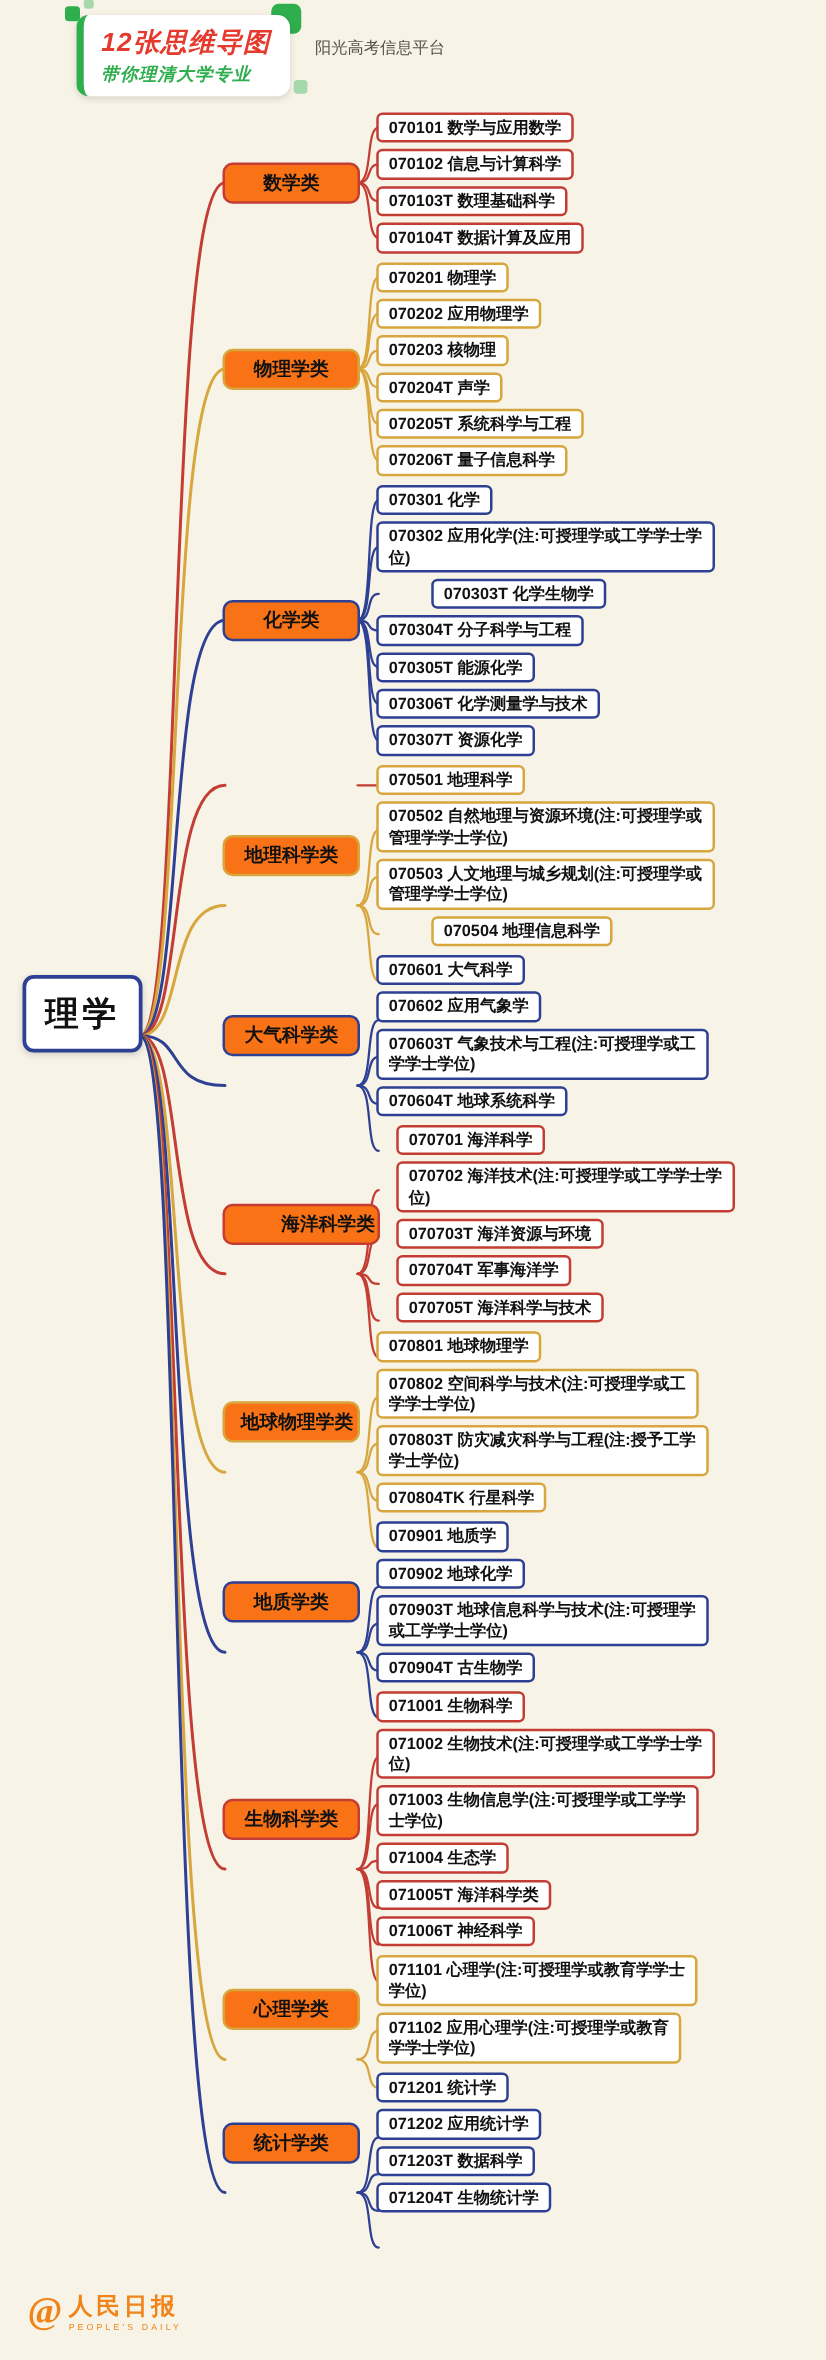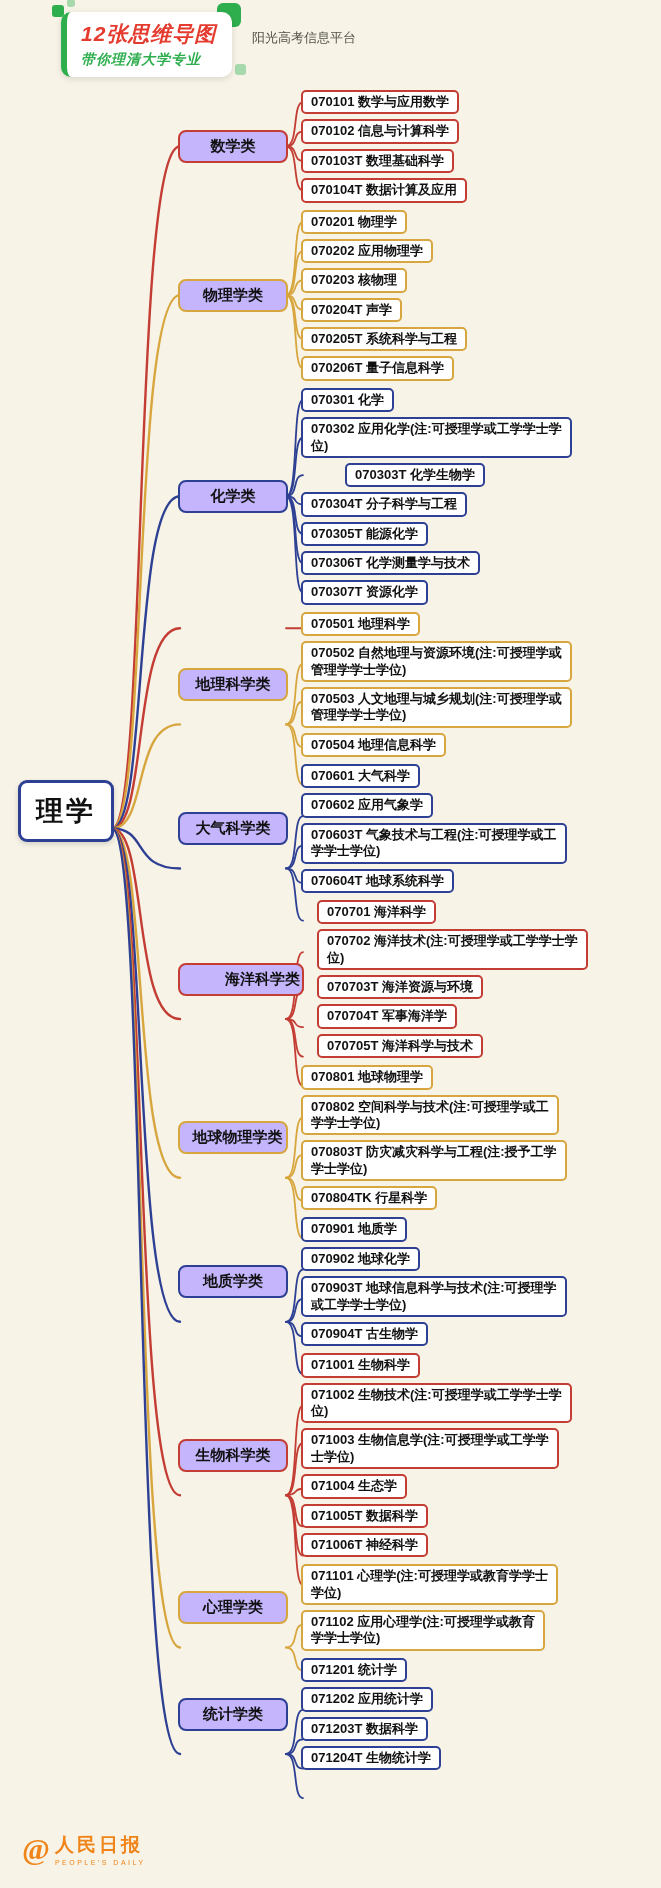--- a/index.html
+++ b/index.html
@@ -30,21 +30,21 @@
   #links { position:absolute; left:0; top:0; pointer-events:none; }
   .root {
     position:absolute; left:18px; top:43%; transform:translateY(-50%);
     z-index:2; background:#fff; border:3px solid #2e4093; border-radius:9px;
     font-size:27px; font-weight:bold; letter-spacing:3px; padding:10px 15px;
     box-shadow:0 2px 5px rgba(0,0,0,.15); white-space:nowrap;
   }
   .branches { position:relative; z-index:1; margin-left:178px; display:flex; flex-direction:column; gap:7px; padding-top:2px; }
   .branch { display:flex; align-items:center; }
   .cat {
-    flex:0 0 110px; background:#c4b5fd; border:2.5px solid; border-radius:8px;
+    flex:0 0 110px; background:#f97316; border:2.5px solid; border-radius:8px;
     text-align:center; font-size:15px; font-weight:bold; padding:5px 2px;
     white-space:nowrap;
   }
   .leaves { margin-left:13px; display:flex; flex-direction:column; gap:5px; align-items:flex-start; }
   .leaf {
     background:#fff; border:2px solid; border-radius:5px;
     font-size:13px; font-weight:bold; line-height:1.26; padding:2px 8px;
     white-space:pre-line; max-width:360px;
   }
   
@@ -178,21 +178,21 @@
           </div>
         </div>
         <div class="branch">
           <div class="cat" style="border-color: rgb(216, 166, 62);">地理科学类</div>
           <div class="leaves">
             <div class="leaf" style="border-color: rgb(216, 166, 62);">070501 地理科学</div>
             <div class="leaf" style="border-color: rgb(216, 166, 62);">070502 自然地理与资源环境(注:可授理学或
 管理学学士学位)</div>
             <div class="leaf" style="border-color: rgb(216, 166, 62);">070503 人文地理与城乡规划(注:可授理学或
 管理学学士学位)</div>
-            <div class="leaf" style="border-color: rgb(216, 166, 62);">070504 地理信息科学</div>
+            <div class="leaf" style="border-color: rgb(216, 166, 62); margin-left: 44px;">070504 地理信息科学</div>
           </div>
         </div>
         <div class="branch">
           <div class="cat" style="border-color: rgb(46, 64, 147);">大气科学类</div>
           <div class="leaves">
             <div class="leaf" style="border-color: rgb(46, 64, 147);">070601 大气科学</div>
             <div class="leaf" style="border-color: rgb(46, 64, 147);">070602 应用气象学</div>
             <div class="leaf" style="border-color: rgb(46, 64, 147);">070603T 气象技术与工程(注:可授理学或工
 学学士学位)</div>
             <div class="leaf" style="border-color: rgb(46, 64, 147);">070604T 地球系统科学</div>
@@ -232,21 +232,21 @@
         </div>
         <div class="branch">
           <div class="cat" style="border-color: rgb(195, 61, 52);">生物科学类</div>
           <div class="leaves">
             <div class="leaf" style="border-color: rgb(195, 61, 52);">071001 生物科学</div>
             <div class="leaf" style="border-color: rgb(195, 61, 52);">071002 生物技术(注:可授理学或工学学士学
 位)</div>
             <div class="leaf" style="border-color: rgb(195, 61, 52);">071003 生物信息学(注:可授理学或工学学
 士学位)</div>
             <div class="leaf" style="border-color: rgb(195, 61, 52);">071004 生态学</div>
-            <div class="leaf" style="border-color: rgb(195, 61, 52);">071005T 数据科学</div>
+            <div class="leaf" style="border-color: rgb(195, 61, 52);">071005T 海洋科学类</div>
             <div class="leaf" style="border-color: rgb(195, 61, 52);">071006T 神经科学</div>
           </div>
         </div>
         <div class="branch">
           <div class="cat" style="border-color: rgb(216, 166, 62);">心理学类</div>
           <div class="leaves">
             <div class="leaf" style="border-color: rgb(216, 166, 62);">071101 心理学(注:可授理学或教育学学士
 学位)</div>
             <div class="leaf" style="border-color: rgb(216, 166, 62);">071102 应用心理学(注:可授理学或教育
 学学士学位)</div>

